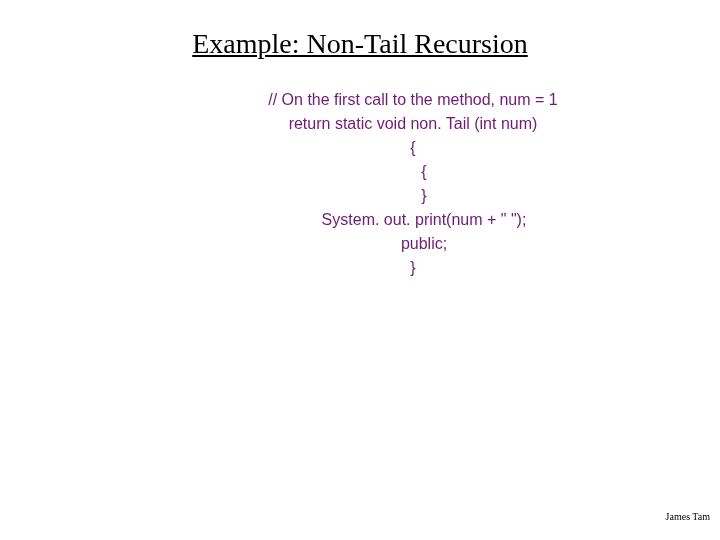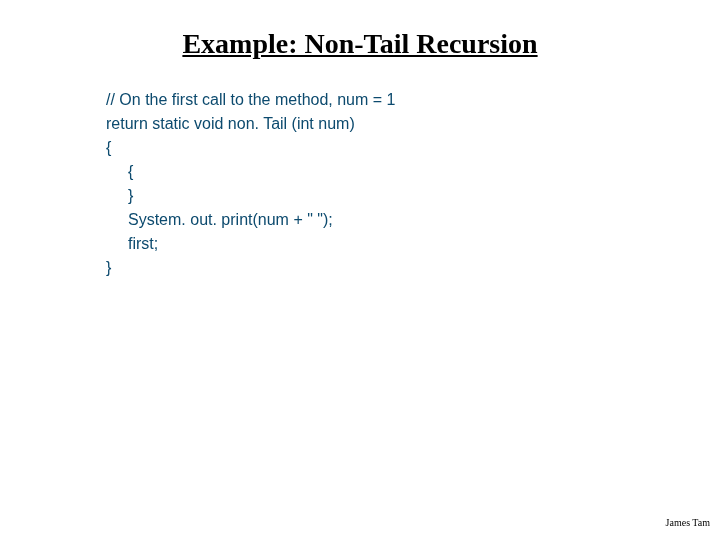--- a/index.html
+++ b/index.html
@@ -11,61 +11,62 @@
       width: 720px;
       height: 540px;
       background: #ffffff;
       font-family: Arial, Helvetica, sans-serif;
       position: relative;
       overflow: hidden;
     }
     .title {
       font-family: "Times New Roman", Times, serif;
       font-size: 28px;
-      font-weight: bold;
+      font-weight: normal;
       text-decoration: underline;
       text-align: center;
       padding-top: 28px;
       color: #000;
     }
     .code-block {
       margin-top: 28px;
       margin-left: 106px;
       font-family: Arial, Helvetica, sans-serif;
       font-size: 16px;
       line-height: 1.5;
-      color: #0c4a6e;
+      color: #701a75;
+      text-align: center;
     }
     .code-line {
       white-space: pre;
     }
     .indent-1 {
       padding-left: 22px;
     }
     .indent-2 {
       padding-left: 44px;
     }
     .footer {
       position: absolute;
       right: 10px;
-      bottom: 12px;
+      bottom: 18px;
       font-family: "Times New Roman", Times, serif;
       font-size: 10px;
       color: #000;
     }
   </style>
 </head>
 <body>
 
 <div class="title">Example: Non-Tail Recursion</div>
 
 <div class="code-block">
   <div class="code-line">// On the first call to the method, num = 1</div>
   <div class="code-line">return static void non. Tail (int num)</div>
   <div class="code-line">{</div>
   <div class="code-line indent-1">{</div>
   <div class="code-line indent-1">}</div>
   <div class="code-line indent-1">System. out. print(num + " ");</div>
-  <div class="code-line indent-1">first;</div>
+  <div class="code-line indent-1">public;</div>
   <div class="code-line">}</div>
 </div>
 
 <div class="footer">James Tam</div>
 
 </body></html>

